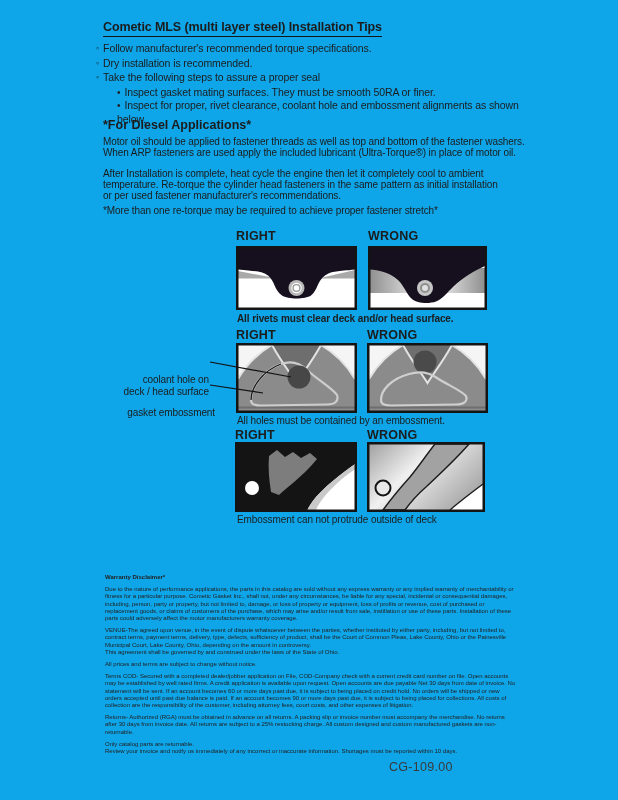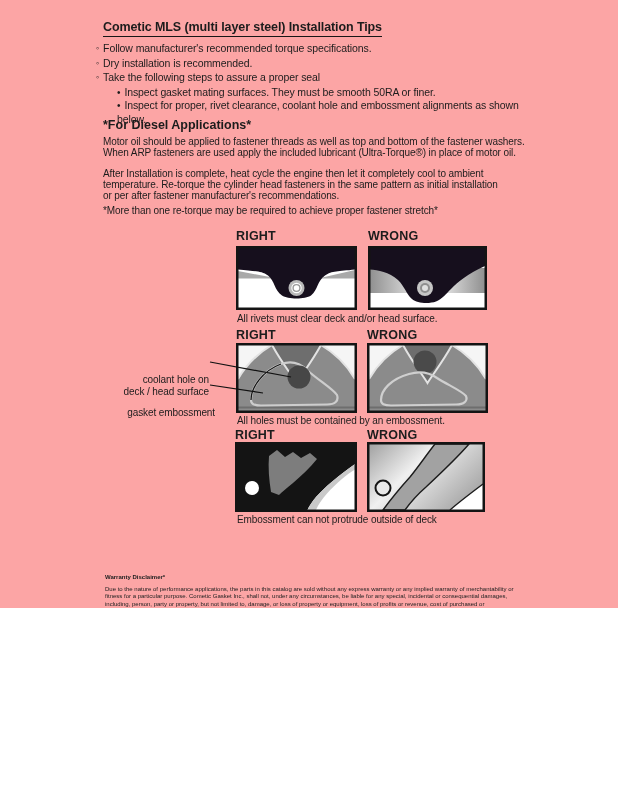--- a/index.html
+++ b/index.html
@@ -1,16 +1,16 @@
 <!DOCTYPE html>
 <html><head>
 <meta charset="utf-8">
 <style>
   html,body{margin:0;padding:0;background:#ffffff;}
-  .page{position:relative;width:618px;height:608px;background:#fca5a5;overflow:hidden;
+  .page{position:relative;width:618px;height:800px;background:#0ea5e9;overflow:hidden;
         font-family:"Liberation Sans", sans-serif;color:#1c1c1c;}
   .abs{position:absolute;}
 
   .title{left:103px;top:20px;font-size:12.5px;font-weight:bold;letter-spacing:-0.1px;
          border-bottom:1.6px solid #161616;padding-bottom:2px;}
 
   .bullets{left:96px;top:42px;width:440px;font-size:10.5px;letter-spacing:-0.1px;line-height:13.5px;}
   .b1::before{content:"\25E6";margin-right:4px;font-size:9px;position:relative;top:-1px;}
   .b2{padding-left:21px;}
   .b2::before{content:"\2022";margin-right:4px;font-size:10px;}
@@ -51,21 +51,21 @@
   </div>
 
   <div class="abs h2">*For Diesel Applications*</div>
   <div class="abs para p1">
     <div>Motor oil should be applied to fastener threads as well as top and bottom of the fastener washers.</div>
     <div>When ARP fasteners are used apply the included lubricant (Ultra-Torque®) in place of motor oil.</div>
   </div>
   <div class="abs para p2">
     <div>After Installation is complete, heat cycle the engine then let it completely cool to ambient</div>
     <div>temperature. Re-torque the cylinder head fasteners in the same pattern as initial installation</div>
-    <div>or per after fastener manufacturer's recommendations.</div>
+    <div>or per used fastener manufacturer's recommendations.</div>
   </div>
   <div class="abs para pnote">*More than one re-torque may be required to achieve proper fastener stretch*</div>
 
   <div class="abs dlabel" style="left:236px;top:229px;width:121px;">RIGHT</div>
   <div class="abs dlabel" style="left:368px;top:229px;width:119px;">WRONG</div>
 
   <svg class="diag" style="left:236px;top:246px;" width="121" height="64" viewBox="0 0 121 64">
     <rect width="121" height="64" fill="#ffffff"></rect>
     <polygon points="2,25 42,32.5 2,32.5" fill="#a9a9a9"></polygon>
     <polygon points="119,24 82,32.5 119,32.5" fill="#a9a9a9"></polygon>
@@ -89,21 +89,21 @@
     <rect width="119" height="64" fill="#ffffff"></rect>
     <rect x="2" y="22" width="115" height="25" fill="url(#g1)"></rect>
     <rect x="2" y="47" width="115" height="15" fill="#ffffff"></rect>
     <path d="M2,2 H117 V20 C99,28 90,36 83,43 C78,48 74,53 68,55.5 C61,58 49,57.5 44,53 C38,47.5 37,41 30,34 C21,26 10,24 2,23.5 Z" fill="#160f1d"></path>
     <circle cx="57" cy="42" r="8" fill="#c6c6c6"></circle>
     <circle cx="57" cy="42" r="5" fill="#8f8f8f"></circle>
     <circle cx="57" cy="42" r="3" fill="#e0e0e0"></circle>
     <rect x="1.25" y="1.25" width="116.5" height="61.5" fill="none" stroke="#141414" stroke-width="2.5"></rect>
   </svg>
 
-  <div class="abs caption" style="left:237px;top:313px;width:260px;">All rivets must clear deck and/or head surface.</div>
+  <div class="abs caption" style="left:237px;top:313px;width:260px;font-weight:bold;">All rivets must clear deck and/or head surface.</div>
 
   <div class="abs dlabel" style="left:236px;top:328px;width:121px;">RIGHT</div>
   <div class="abs dlabel" style="left:367px;top:328px;width:121px;">WRONG</div>
 
   <div class="abs ann" style="left:110px;top:346px;width:99px;">
     <div>coolant hole on</div>
     <div>deck / head surface</div>
   </div>
   <div class="abs ann" style="left:116px;top:379px;width:99px;">gasket embossment</div>
 

